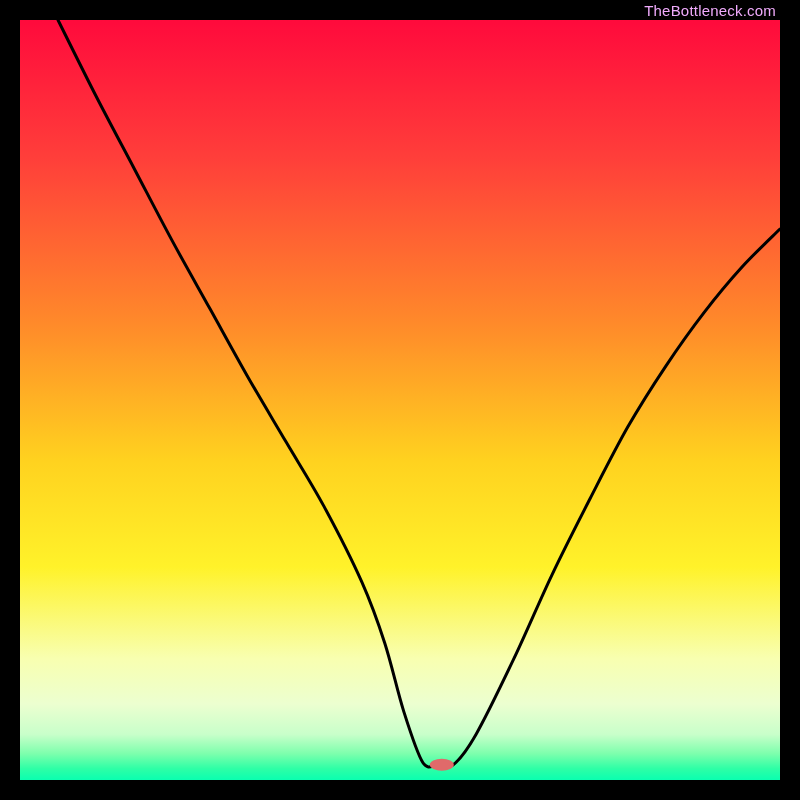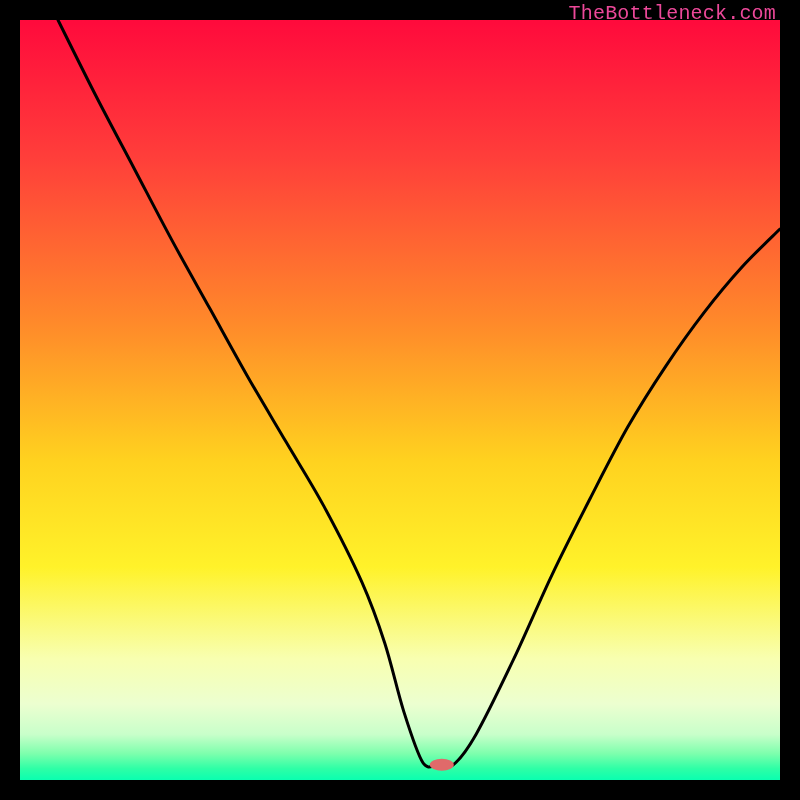--- a/index.html
+++ b/index.html
@@ -22,23 +22,23 @@
     position: absolute;
     left: 0;
     top: 0;
     width: 760px;
     height: 760px;
   }
   .watermark {
     position: absolute;
     top: 2px;
     right: 24px;
-    font-family: Liberation Mono, monospace;
-    font-size: 20px;
-    color: #ec4899;
+    font-family: Liberation Sans, sans-serif;
+    font-size: 15px;
+    color: #f0abfc;
     letter-spacing: 0.2px;
   }
 </style>
 </head>
 <body>
 
 <div class="frame">
   <svg class="plot" viewBox="0 0 760 760" preserveAspectRatio="none">
     <defs>
       <linearGradient id="bg-grad" x1="0" y1="0" x2="0" y2="1">

